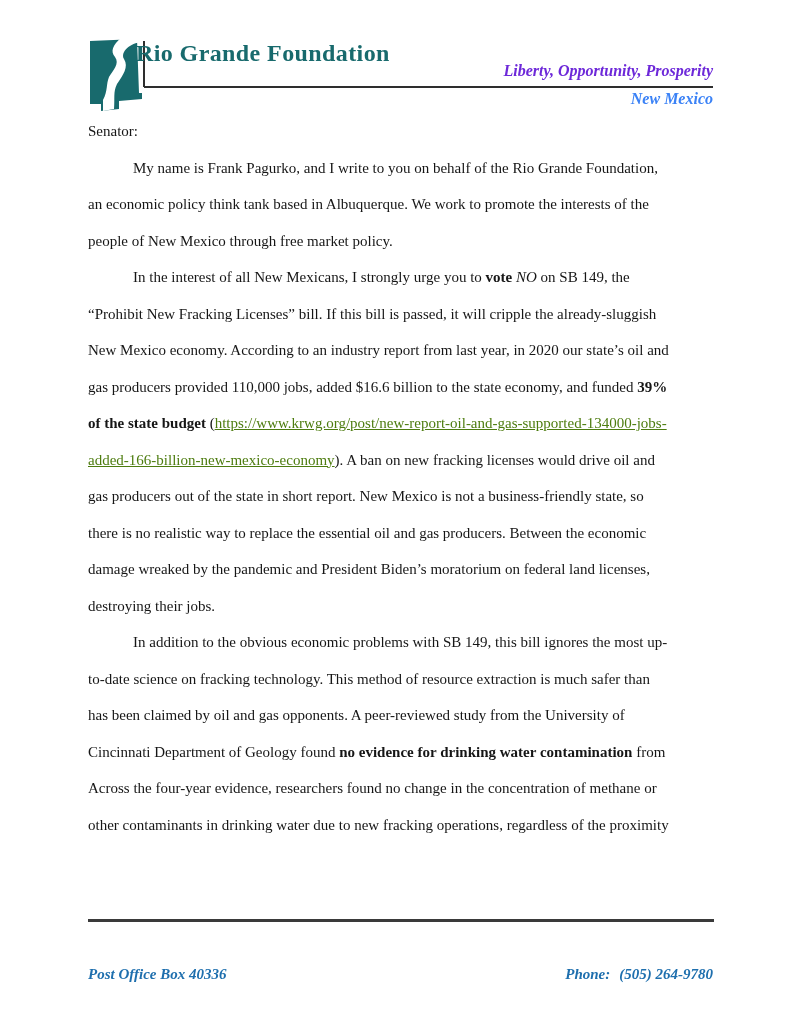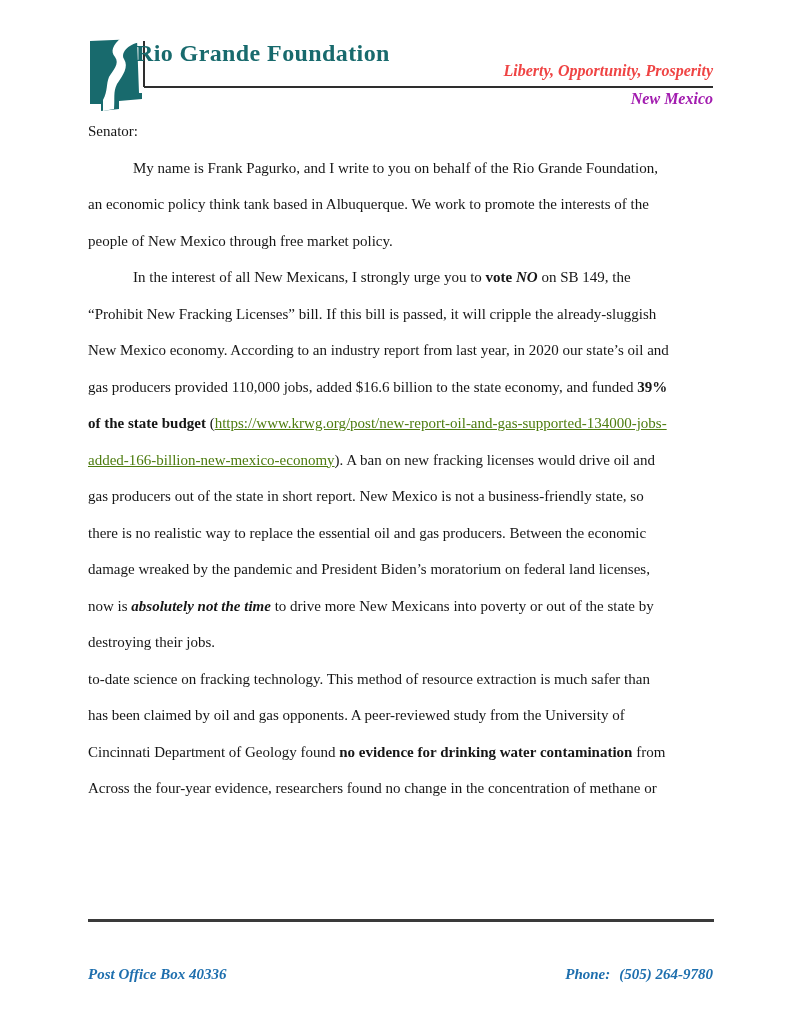--- a/index.html
+++ b/index.html
@@ -18,38 +18,38 @@
   .vrule{left:143px;top:41px;width:2px;height:46px;background:#2e2e2e;}
   .org-name{
     left:136px;top:40px;
     font-size:24px;font-weight:bold;
     color:#186a6d;letter-spacing:.4px;white-space:pre;
   }
   .hrule{left:144px;top:86px;width:569px;height:2px;background:#2e2e2e;}
   .tagline{
     right:78px;top:62px;
     font-size:16px;font-weight:bold;font-style:italic;
-    color:#ef4444;white-space:pre;
+    color:#6d28d9;white-space:pre;
   }
   .region{
     right:78px;top:90px;
     font-size:16px;font-weight:bold;font-style:italic;
-    color:#a21caf;white-space:pre;
+    color:#3b82f6;white-space:pre;
   }
 
   
   .letter{left:88px;top:113px;width:628px;}
   .line{
     height:36.5px;line-height:36.5px;
     font-size:15px;white-space:pre;
   }
   .indent{text-indent:45px;}
   .rb{font-weight:bold;}
   .ri{}
-  .rbi{font-weight:bold;font-style:italic;}
+  .rbi{font-weight:normal;font-style:italic;}
   .lnk{color:#4d7c0f;text-decoration:underline;}
 
   
   .f-rule{left:88px;top:919px;width:626px;height:3px;background:#3a3a3a;}
   .f-left{
     left:88px;top:924px;
     font-size:15px;font-weight:bold;font-style:italic;
     color:#1e6fae;line-height:20px;white-space:pre;
   }
   .f-right{
@@ -81,26 +81,27 @@
       <div class="line"><span>people of New Mexico through free market policy.</span></div>
       <div class="line indent"><span>In the interest of all New Mexicans, I strongly urge you to </span><span class="rb">vote </span><span class="rbi">NO</span><span> on SB 149, the</span></div>
       <div class="line"><span>“Prohibit New Fracking Licenses” bill. If this bill is passed, it will cripple the already-sluggish</span></div>
       <div class="line"><span>New Mexico economy. According to an industry report from last year, in 2020 our state’s oil and</span></div>
       <div class="line"><span>gas producers provided 110,000 jobs, added $16.6 billion to the state economy, and funded </span><span class="rb">39%</span></div>
       <div class="line"><span class="rb">of the state budget</span><span> (</span><a href="#" class="lnk">https://www.krwg.org/post/new-report-oil-and-gas-supported-134000-jobs-</a></div>
       <div class="line"><a href="#" class="lnk">added-166-billion-new-mexico-economy</a><span>). A ban on new fracking licenses would drive oil and</span></div>
       <div class="line"><span>gas producers out of the state in short report. New Mexico is not a business-friendly state, so</span></div>
       <div class="line"><span>there is no realistic way to replace the essential oil and gas producers. Between the economic</span></div>
       <div class="line"><span>damage wreaked by the pandemic and President Biden’s moratorium on federal land licenses,</span></div>
-      <div class="line"><span>now is </span><span class="rbi">absolutely not the time</span><span> to drive more New Mexicans into poverty or out of the state by</span></div>
       <div class="line"><span>destroying their jobs.</span></div>
+      <div class="line indent"><span>In addition to the obvious economic problems with SB 149, this bill ignores the most up-</span></div>
       <div class="line"><span>to-date science on fracking technology. This method of resource extraction is much safer than</span></div>
       <div class="line"><span>has been claimed by oil and gas opponents. A peer-reviewed study from the University of</span></div>
       <div class="line"><span>Cincinnati Department of Geology found </span><span class="rb">no evidence for drinking water contamination</span><span> from</span></div>
       <div class="line"><span>Across the </span><span class="ri">four-year</span><span> evidence, researchers found no change in the concentration of methane or</span></div>
+      <div class="line"><span>other contaminants in drinking water due to new fracking operations, regardless of the proximity</span></div>
     </main>
 
   <div class="abs f-rule"></div>
   <div class="abs f-left">
     <div>Post Office Box 40336</div>
     
     
   </div>
   <div class="abs f-right">
     <div><span>Phone:</span><span class="gap"></span><span>(505) 264-9780</span></div>

